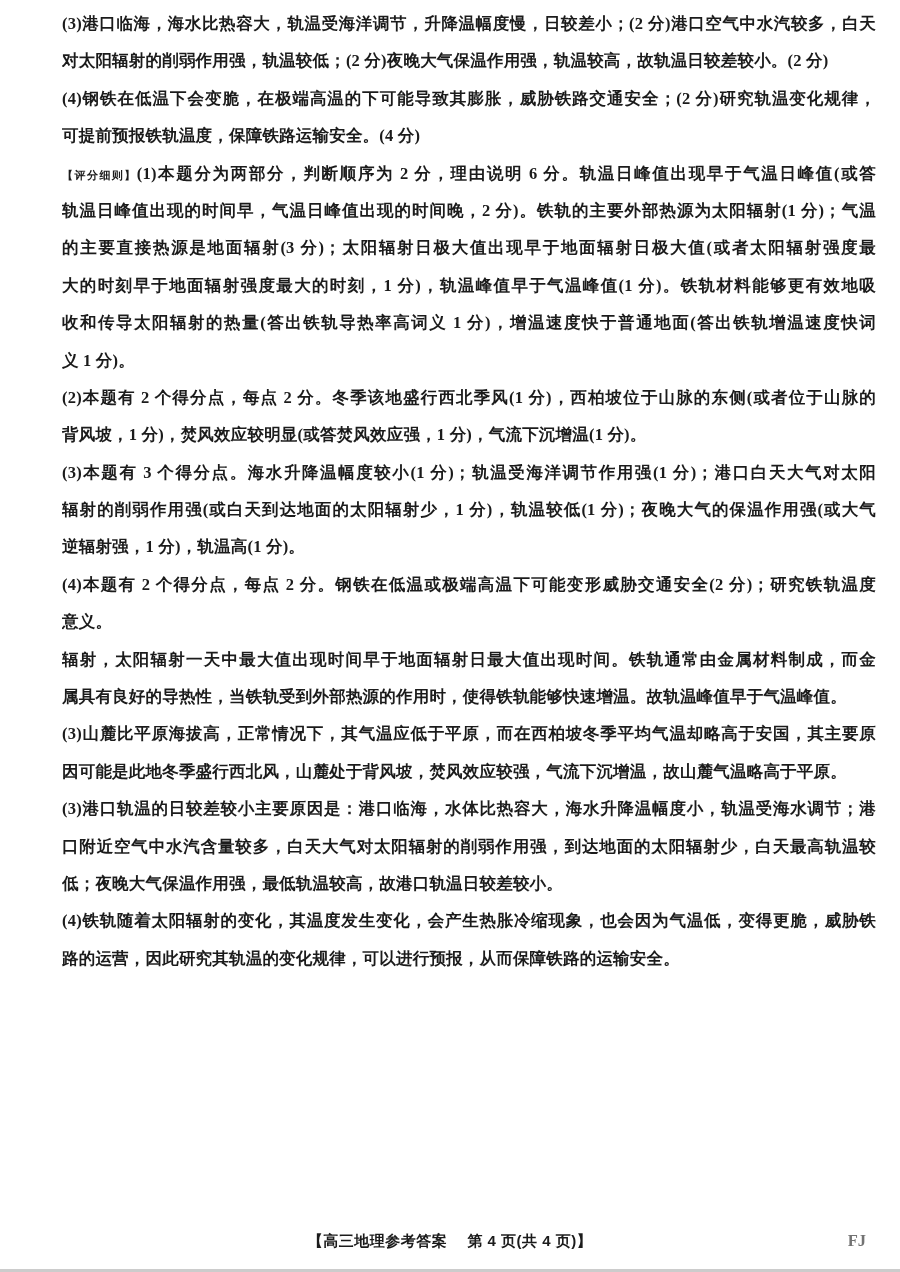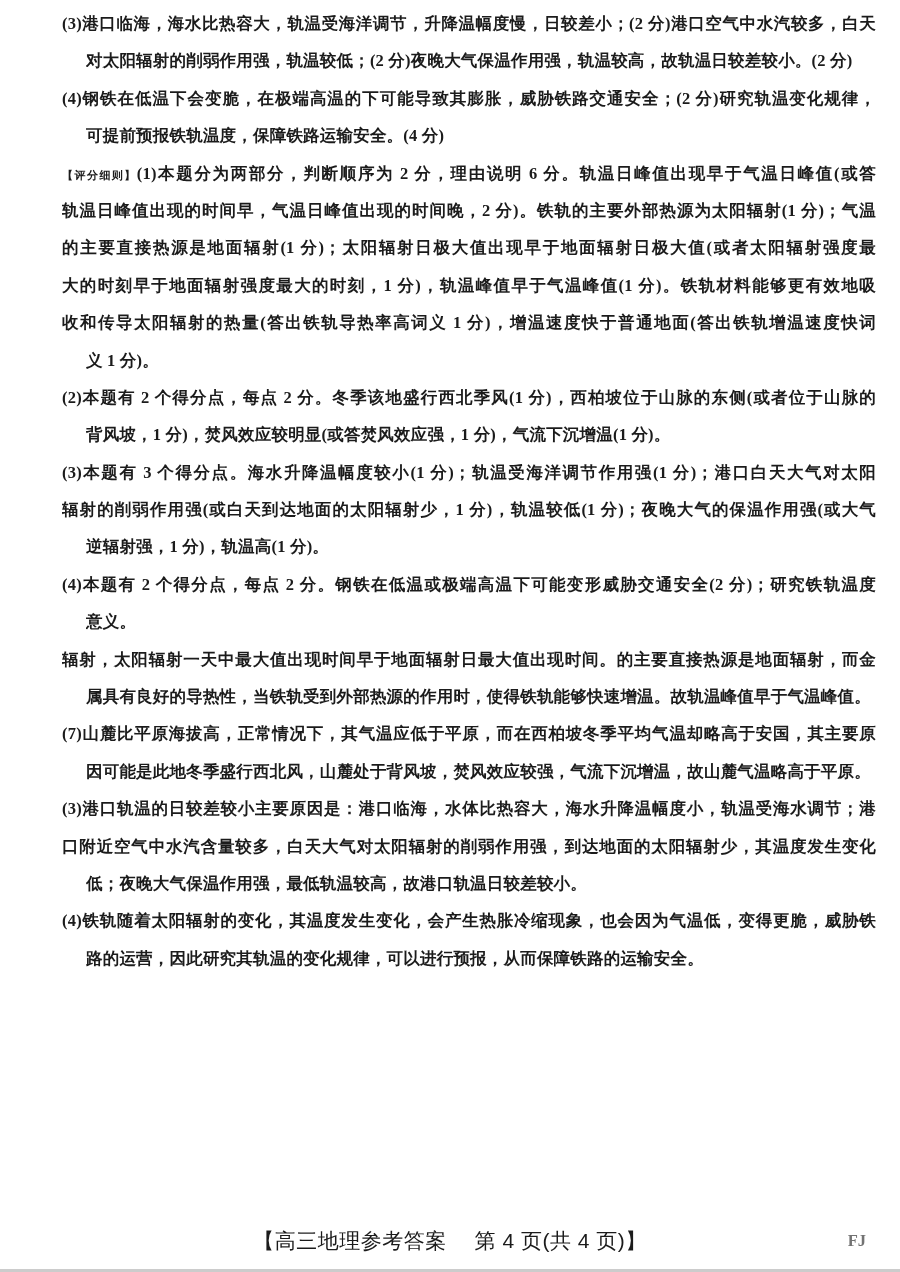--- a/index.html
+++ b/index.html
@@ -31,21 +31,20 @@
     color: #1b1b1b;
     text-align: justify;
     text-align-last: justify;
     -moz-text-align-last: justify;
     text-justify: inter-character;
     overflow: hidden;
     white-space: nowrap;
   }
   .line.last {
     text-align-last: left;
-    margin-left: 24px;
     -moz-text-align-last: left;
   }
   .hdr {
     font-family: "Liberation Sans", "DejaVu Sans", sans-serif;
     font-weight: 900;
     font-size: 11px;
     letter-spacing: 0;
   }
   .footer {
     position: absolute;
@@ -54,22 +53,22 @@
     width: 900px;
     height: 30px;
     line-height: 30px;
   }
   .footer-center {
     position: absolute;
     left: 0;
     right: 0;
     text-align: center;
     font-family: "Liberation Sans", "DejaVu Sans", sans-serif;
-    font-weight: 400;
-    font-size: 21px;
+    font-weight: 700;
+    font-size: 15px;
     color: #1b1b1b;
     letter-spacing: 0.5px;
   }
   .footer-right {
     position: absolute;
     right: 34px;
     top: 0;
     font-size: 16.5px;
     font-weight: 600;
     color: #737373;
@@ -92,49 +91,49 @@
         <div class="line">(3)港口临海，海水比热容大，轨温受海洋调节，升降温幅度慢，日较差小；(2 分)港口空气中水汽较多，白天</div>
         <div class="line last">对太阳辐射的削弱作用强，轨温较低；(2 分)夜晚大气保温作用强，轨温较高，故轨温日较差较小。(2 分)</div>
       </div>
       <div class="para">
         <div class="line">(4)钢铁在低温下会变脆，在极端高温的下可能导致其膨胀，威胁铁路交通安全；(2 分)研究轨温变化规律，</div>
         <div class="line last">可提前预报铁轨温度，保障铁路运输安全。(4 分)</div>
       </div>
       <div class="para">
         <div class="line"><b class="hdr">【评分细则】</b>(1)本题分为两部分，判断顺序为 2 分，理由说明 6 分。轨温日峰值出现早于气温日峰值(或答</div>
         <div class="line">轨温日峰值出现的时间早，气温日峰值出现的时间晚，2 分)。铁轨的主要外部热源为太阳辐射(1 分)；气温</div>
-        <div class="line">的主要直接热源是地面辐射(1 分)；太阳辐射日极大值出现早于地面辐射日极大值(或者太阳辐射强度最</div>
+        <div class="line">的主要直接热源是地面辐射(3 分)；太阳辐射日极大值出现早于地面辐射日极大值(或者太阳辐射强度最</div>
         <div class="line">大的时刻早于地面辐射强度最大的时刻，1 分)，轨温峰值早于气温峰值(1 分)。铁轨材料能够更有效地吸</div>
         <div class="line">收和传导太阳辐射的热量(答出铁轨导热率高词义 1 分)，增温速度快于普通地面(答出铁轨增温速度快词</div>
         <div class="line last">义 1 分)。</div>
       </div>
       <div class="para">
         <div class="line">(2)本题有 2 个得分点，每点 2 分。冬季该地盛行西北季风(1 分)，西柏坡位于山脉的东侧(或者位于山脉的</div>
         <div class="line last">背风坡，1 分)，焚风效应较明显(或答焚风效应强，1 分)，气流下沉增温(1 分)。</div>
       </div>
       <div class="para">
         <div class="line">(3)本题有 3 个得分点。海水升降温幅度较小(1 分)；轨温受海洋调节作用强(1 分)；港口白天大气对太阳</div>
         <div class="line">辐射的削弱作用强(或白天到达地面的太阳辐射少，1 分)，轨温较低(1 分)；夜晚大气的保温作用强(或大气</div>
         <div class="line last">逆辐射强，1 分)，轨温高(1 分)。</div>
       </div>
       <div class="para">
         <div class="line">(4)本题有 2 个得分点，每点 2 分。钢铁在低温或极端高温下可能变形威胁交通安全(2 分)；研究铁轨温度</div>
         <div class="line last">意义。</div>
       </div>
       <div class="para">
-        <div class="line">辐射，太阳辐射一天中最大值出现时间早于地面辐射日最大值出现时间。的主要直接热源是地面辐射，而金</div>
+        <div class="line">辐射，太阳辐射一天中最大值出现时间早于地面辐射日最大值出现时间。铁轨通常由金属材料制成，而金</div>
         <div class="line last">属具有良好的导热性，当铁轨受到外部热源的作用时，使得铁轨能够快速增温。故轨温峰值早于气温峰值。</div>
       </div>
       <div class="para">
-        <div class="line">(7)山麓比平原海拔高，正常情况下，其气温应低于平原，而在西柏坡冬季平均气温却略高于安国，其主要原</div>
+        <div class="line">(3)山麓比平原海拔高，正常情况下，其气温应低于平原，而在西柏坡冬季平均气温却略高于安国，其主要原</div>
         <div class="line last">因可能是此地冬季盛行西北风，山麓处于背风坡，焚风效应较强，气流下沉增温，故山麓气温略高于平原。</div>
       </div>
       <div class="para">
         <div class="line">(3)港口轨温的日较差较小主要原因是：港口临海，水体比热容大，海水升降温幅度小，轨温受海水调节；港</div>
-        <div class="line">口附近空气中水汽含量较多，白天大气对太阳辐射的削弱作用强，到达地面的太阳辐射少，其温度发生变化</div>
+        <div class="line">口附近空气中水汽含量较多，白天大气对太阳辐射的削弱作用强，到达地面的太阳辐射少，白天最高轨温较</div>
         <div class="line last">低；夜晚大气保温作用强，最低轨温较高，故港口轨温日较差较小。</div>
       </div>
       <div class="para">
         <div class="line">(4)铁轨随着太阳辐射的变化，其温度发生变化，会产生热胀冷缩现象，也会因为气温低，变得更脆，威胁铁</div>
         <div class="line last">路的运营，因此研究其轨温的变化规律，可以进行预报，从而保障铁路的运输安全。</div>
       </div>
     </main>
 
   <footer class="footer">
     <span class="footer-center">【高三地理参考答案　 第 4 页(共 4 页)】</span>

